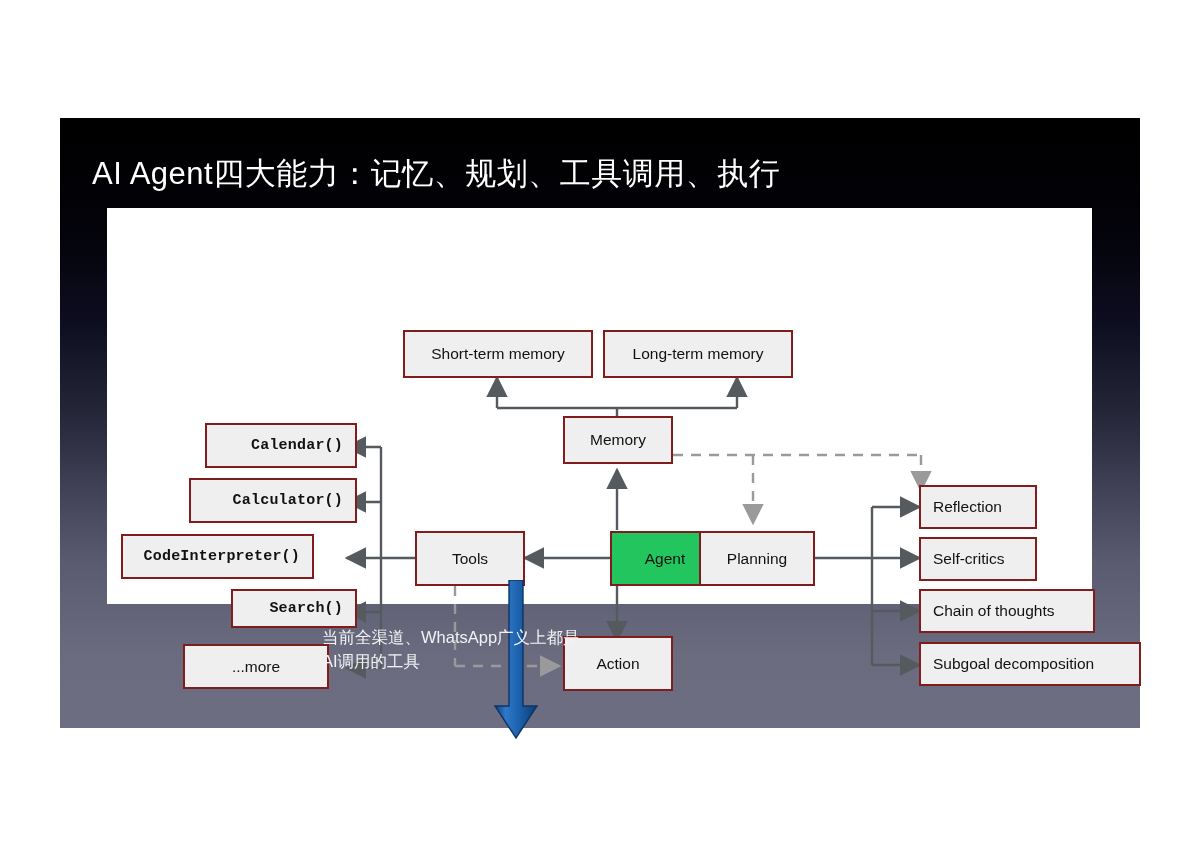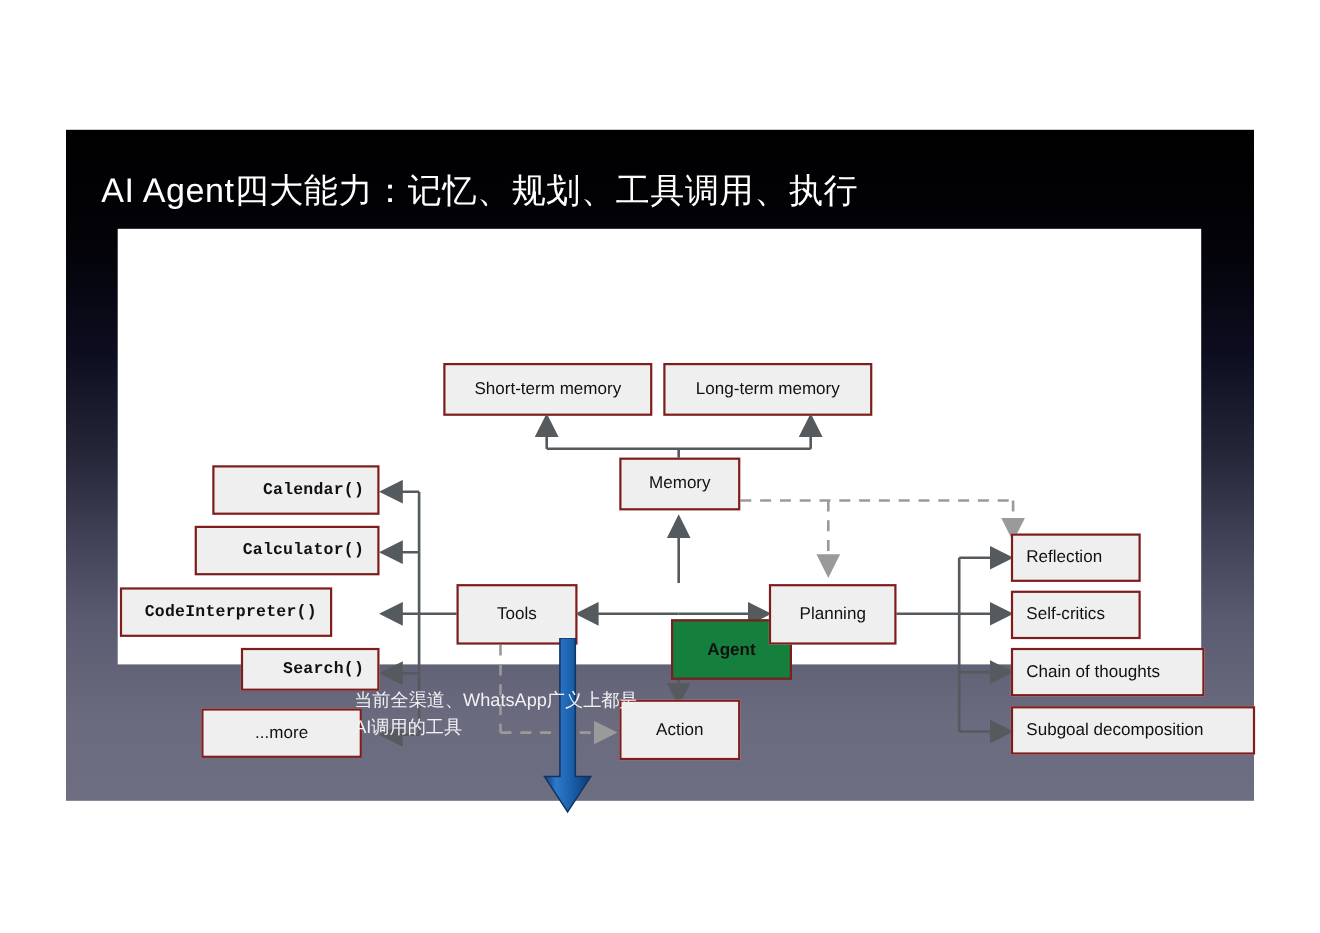--- a/index.html
+++ b/index.html
@@ -52,24 +52,24 @@
     background: #efefef;
     border: 2px solid #7f1d1d;
     display: flex;
     align-items: center;
     font-size: 15.5px;
     color: #111;
     line-height: 1;
     white-space: nowrap;
   }
   .box.center { justify-content: center; }
-  .box.right  { justify-content: flex-end; padding-right: 12px; }
+  .box.right  { justify-content: flex-end; padding-right: 12px; margin-left: 12px; }
   .box.left   { justify-content: flex-start; padding-left: 12px; }
   .box.mono   { font-family: "Liberation Mono", "DejaVu Sans Mono", monospace; font-weight: bold; font-size: 15px; letter-spacing: .2px; }
-  .box.agent  { background: #15803d; font-weight: bold; margin-top: 32px; }
+  .box.agent  { background: #22c55e; font-weight: normal; }
 
   
   .wires { position: absolute; left: 0; top: 0; width: 985px; height: 396px; overflow: visible; pointer-events: none; }
 
   
   .blue-arrow { position: absolute; left: 432px; top: 462px; width: 48px; height: 162px; }
 
   
   .caption {
     position: absolute;

